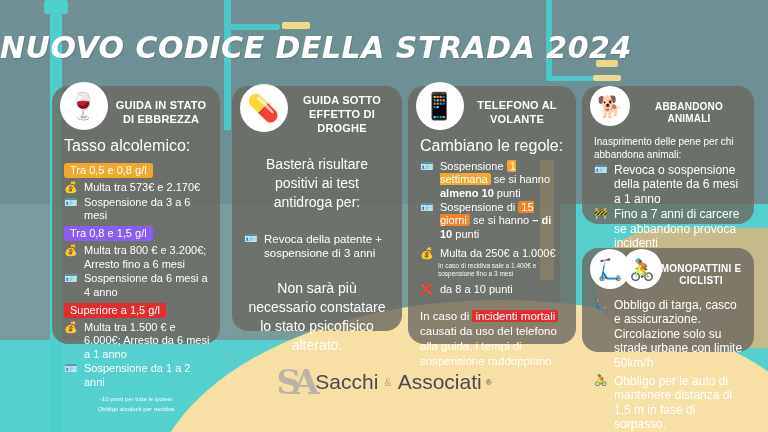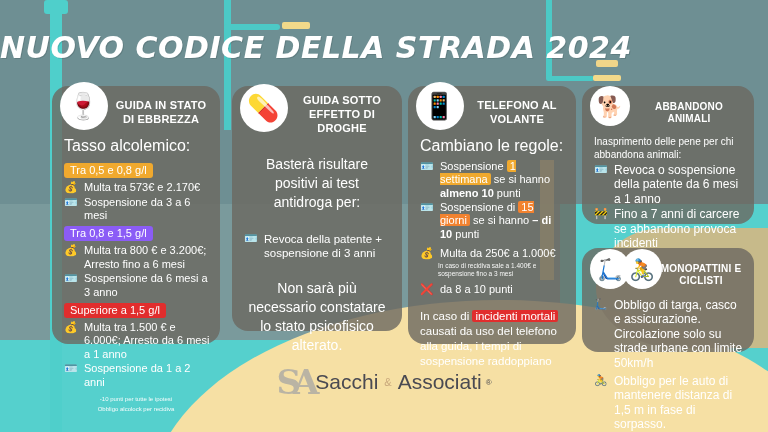--- a/index.html
+++ b/index.html
@@ -239,21 +239,21 @@
       <span class="txt">Sospensione da 3  a 6 mesi</span>
     </div>
 
     <div class="tag orange">Tra 0,8 e 1,5 g/l</div>
     <div class="row">
       <span class="ico">💰</span>
       <span class="txt">Multa tra 800 € e 3.200€; Arresto fino a 6 mesi</span>
     </div>
     <div class="row">
       <span class="ico">🪪</span>
-      <span class="txt">Sospensione da 6 mesi a 3 anno</span>
+      <span class="txt">Sospensione da 6 mesi a 4 anno</span>
     </div>
 
     <div class="tag red">Superiore a 1,5 g/l</div>
     <div class="row">
       <span class="ico">💰</span>
       <span class="txt">Multa tra 1.500 € e 6.000€; Arresto da 6 mesi a 1 anno</span>
     </div>
     <div class="row">
       <span class="ico">🪪</span>
       <span class="txt">Sospensione da 1 a 2 anni</span>

